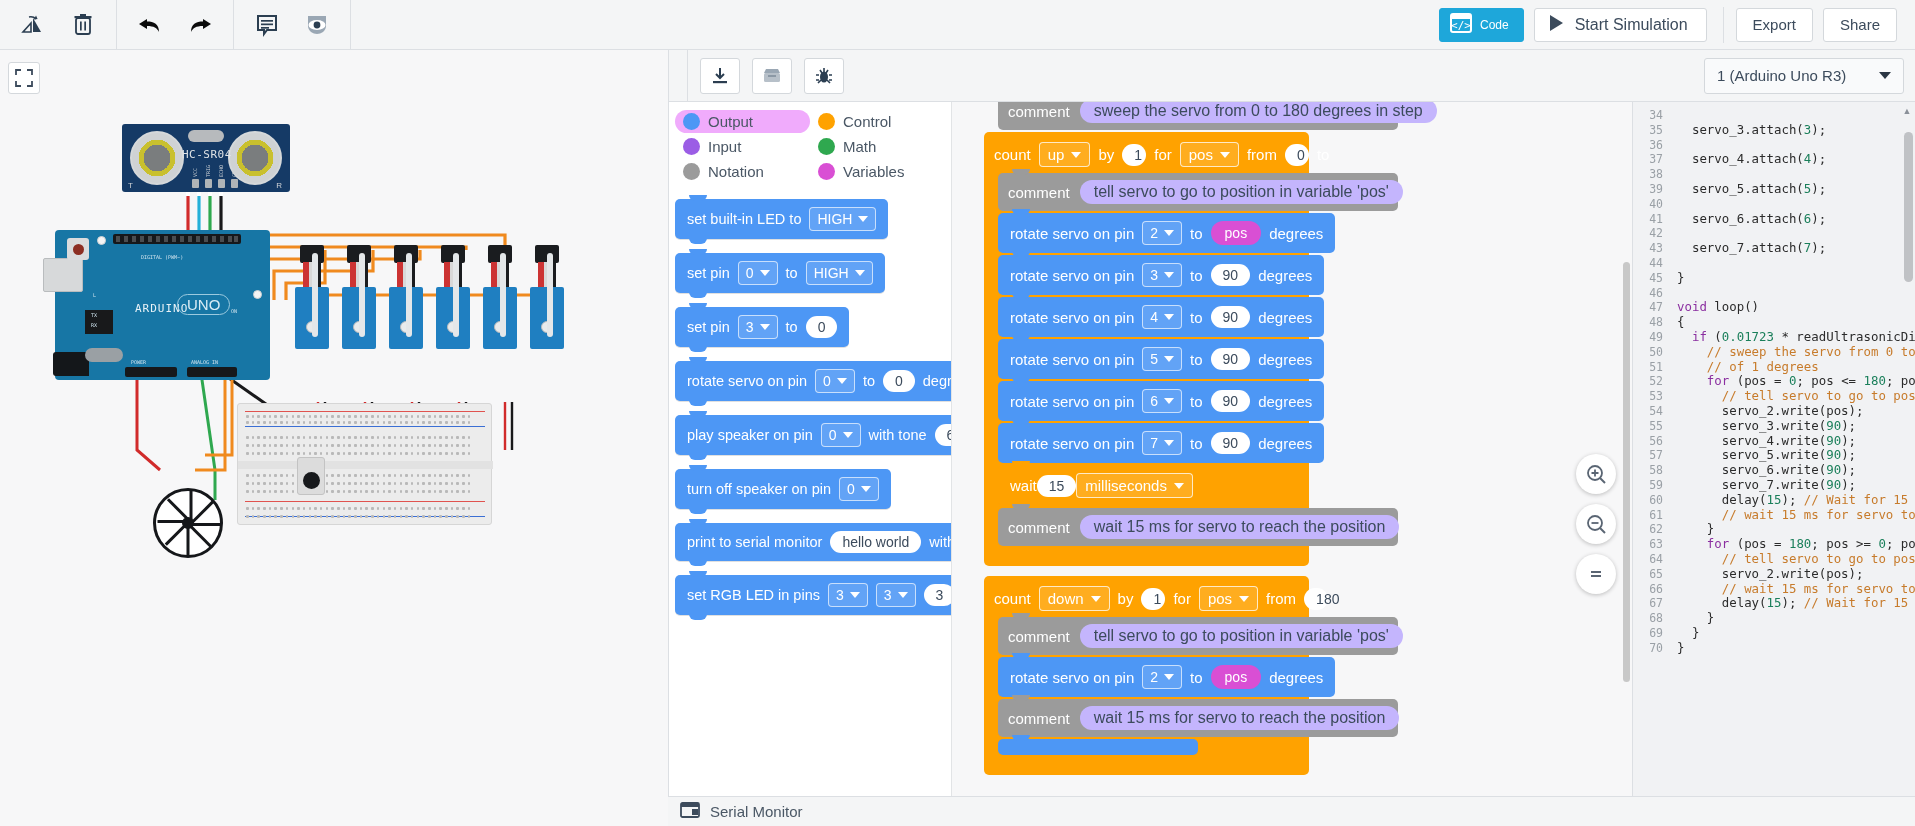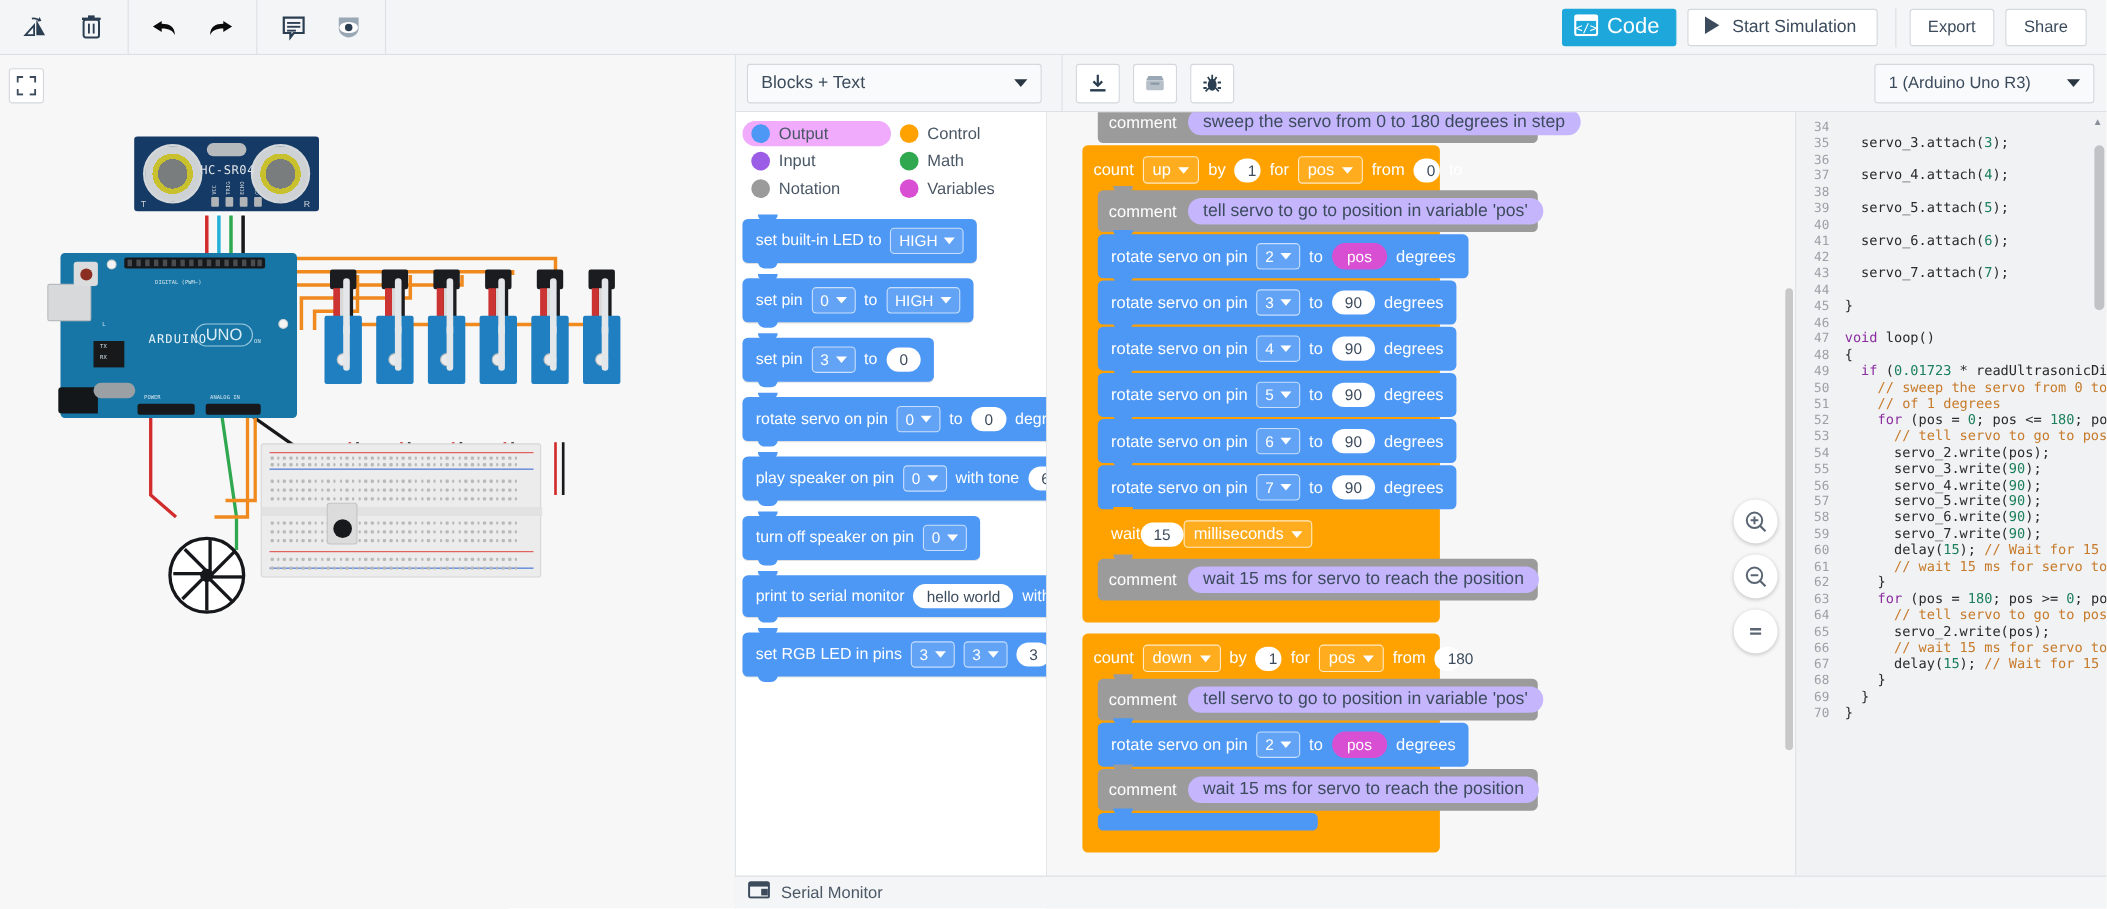--- a/index.html
+++ b/index.html
@@ -30,21 +30,21 @@
   .btn {
     height: 34px; border: 1px solid #d4d8dc; border-radius: 3px; background: #fff;
     font-size: 15px; color: #3c4b5c; padding: 0 16px; margin-right: 10px;
     display: flex; align-items: center; cursor: pointer; white-space: nowrap;
     font-family: "Liberation Sans", sans-serif;
   }
   .btn-code {
     background: #1ea7da; border-color: #1ea7da; color: #fff;
     padding: 0 14px 0 10px;
   }
-  .btn-code .lbl { margin-left: 8px; font-size: 20px; }
+  .btn-code .lbl { margin-left: 8px; font-size: 12px; }
   .btn-sim { padding: 0 18px 0 12px; }
   .btn-sim .lbl { margin-left: 10px; font-size: 16px; }
   .tb-divider { width: 1px; height: 36px; background: #dcdfe3; margin: 0 12px 0 6px; }
 
   
   .canvas {
     position: absolute; left: 0; top: 50px; width: 668px; height: 776px;
     background: #f7f7f8; overflow: hidden;
   }
   .fit-btn {
@@ -1034,24 +1034,20 @@
       <div class="spoke" style="transform:rotate(225deg) translateX(-50%)"></div>
       <div class="spoke" style="transform:rotate(270deg) translateX(-50%)"></div>
       <div class="spoke" style="transform:rotate(315deg) translateX(-50%)"></div>
       <div class="hub"></div>
     </div>
   </div>
 
   <div class="codepanel">
 
     <div class="cp-head">
-      <div class="mode-select">
-        <span>Blocks + Text</span>
-        <span class="caret"></span>
-      </div>
       <div class="cp-head-sep"></div>
 
       <div class="icon-btn" title="Download">
         <svg width="18" height="18" viewBox="0 0 18 18">
           <path d="M9 1 V10 M5 7 L9 11 L13 7" fill="none" stroke="#2b3e51" stroke-width="2"></path>
           <rect x="2" y="14" width="14" height="2.2" fill="#2b3e51"></rect>
         </svg>
       </div>
       <div class="icon-btn" title="Libraries">
         <svg width="20" height="16" viewBox="0 0 20 16">

